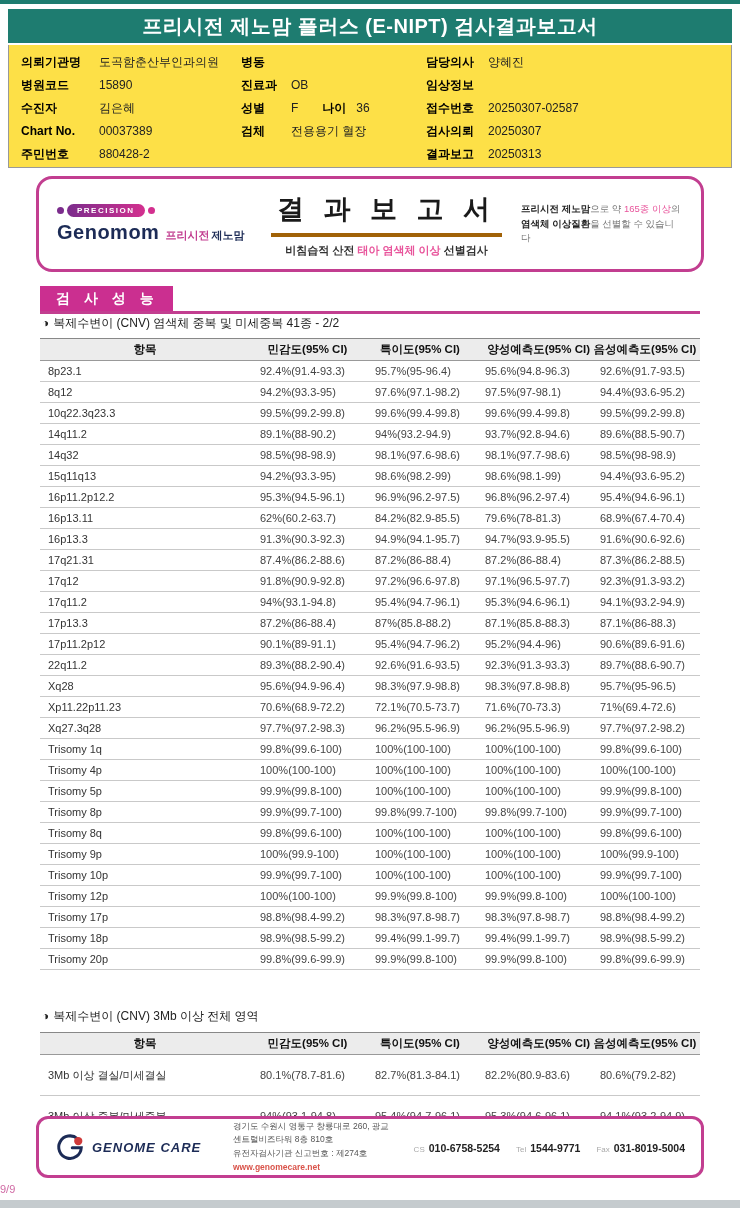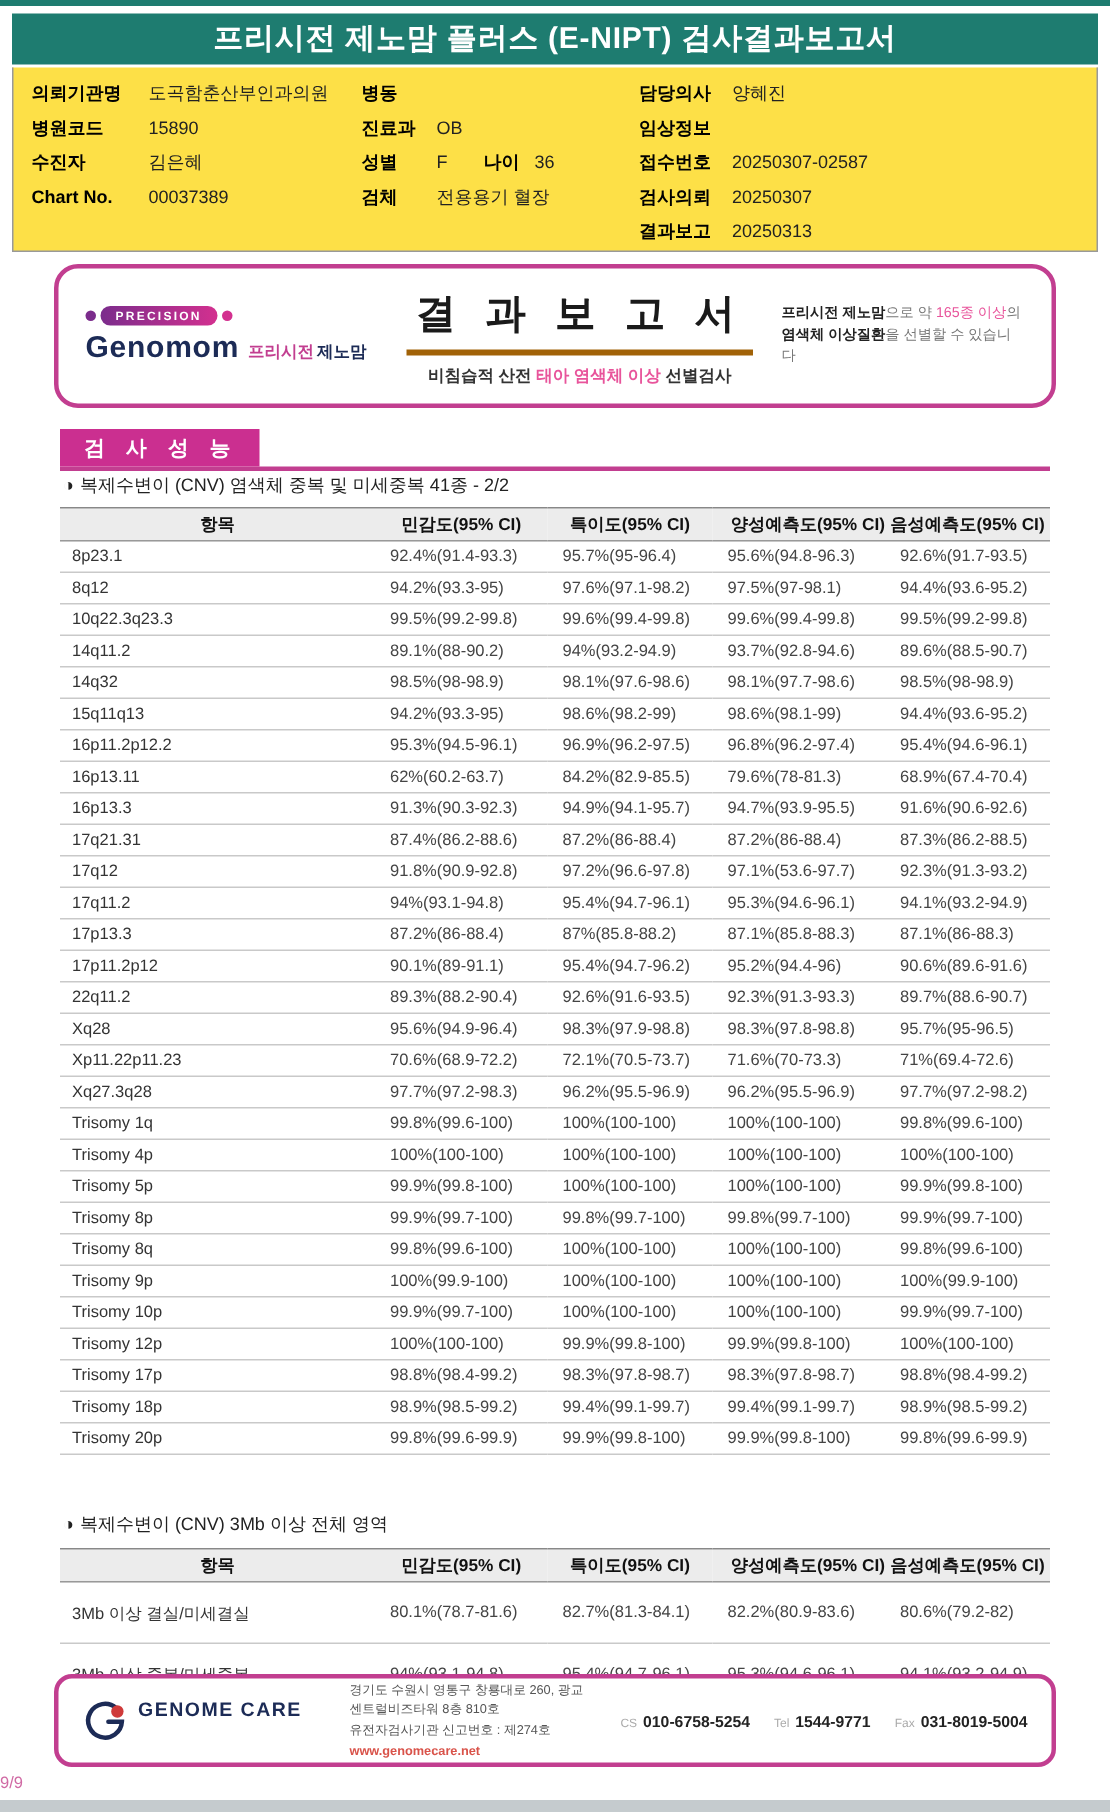--- a/index.html
+++ b/index.html
@@ -77,21 +77,21 @@
     height:21px;font-size:11px;color:#444;border-bottom:1px solid #c9c9c9;
     text-align:left;padding:0 0 0 10px;white-space:nowrap;overflow:hidden;
   }
   tbody td:first-child{padding-left:8px;color:#333;}
   .tbl-2 tbody td{height:41px;}
   .footer-box{
     position:absolute;top:1116px;left:36px;right:36px;height:62px;
     border:3px solid var(--magenta);border-radius:12px;background:#fff;
     display:flex;align-items:center;padding:0 16px;
   }
-  .footer-logo{display:flex;width:178px;}
+  .footer-logo{display:flex;align-items:center;width:178px;font-style:italic;}
   .logo-mark{width:30px;height:30px;margin-right:7px;flex:0 0 auto;}
   .logo-text{font-size:13px;font-weight:bold;color:var(--navy);letter-spacing:1px;white-space:nowrap;}
   .footer-address{flex:1;font-size:8.5px;color:#555;line-height:1.6;}
   .footer-link{color:var(--link-red);font-weight:bold;text-decoration:none;}
   .footer-contacts{display:flex;align-items:baseline;white-space:nowrap;}
   .contact{margin-left:16px;}
   .contact-label{font-size:8px;color:#aaa;margin-right:4px;}
   .contact-value{font-size:10.5px;font-weight:bold;color:#222;}
   .page-number{position:absolute;top:1183px;left:0;width:100%;text-align:left;font-size:11px;color:#d06aa4;}
   .bottom-strip{position:absolute;bottom:0;left:0;width:740px;height:8px;background:#c5cbce;}
@@ -105,20 +105,21 @@
   <span>프리시전 제노맘 플러스 (E-NIPT) 검사결과보고서</span>
 </div>
 
 <div class="info-panel">
   <div class="info-columns">
     <div class="info-col col-a">
         <div class="info-row"><span class="info-pair"><span class="info-label">의뢰기관명</span><span class="info-value">도곡함춘산부인과의원</span></span></div>
         <div class="info-row"><span class="info-pair"><span class="info-label">병원코드</span><span class="info-value">15890</span></span></div>
         <div class="info-row"><span class="info-pair"><span class="info-label">수진자</span><span class="info-value">김은혜</span></span></div>
         <div class="info-row"><span class="info-pair"><span class="info-label">Chart No.</span><span class="info-value">00037389</span></span></div>
+        <div class="info-row"><span class="info-pair"><span class="info-label">주민번호</span><span class="info-value">880428-2</span></span></div>
       </div>
     <div class="info-col col-b">
         <div class="info-row"><span class="info-pair"><span class="info-label">병동</span><span class="info-value"></span></span></div>
         <div class="info-row"><span class="info-pair"><span class="info-label">진료과</span><span class="info-value">OB</span></span></div>
         <div class="info-row"><span class="info-pair"><span class="info-label">성별</span><span class="info-value">F</span></span><span class="info-pair"><span class="info-label">나이</span><span class="info-value">36</span></span></div>
         <div class="info-row"><span class="info-pair"><span class="info-label">검체</span><span class="info-value">전용용기 혈장</span></span></div>
       </div>
     <div class="info-col col-c">
         <div class="info-row"><span class="info-pair"><span class="info-label">담당의사</span><span class="info-value">양혜진</span></span></div>
         <div class="info-row"><span class="info-pair"><span class="info-label">임상정보</span><span class="info-value"></span></span></div>
@@ -238,21 +239,21 @@
           <td>17q21.31</td>
           <td>87.4%(86.2-88.6)</td>
           <td>87.2%(86-88.4)</td>
           <td>87.2%(86-88.4)</td>
           <td>87.3%(86.2-88.5)</td>
         </tr>
         <tr>
           <td>17q12</td>
           <td>91.8%(90.9-92.8)</td>
           <td>97.2%(96.6-97.8)</td>
-          <td>97.1%(53.6-97.7)</td>
+          <td>97.1%(96.5-97.7)</td>
           <td>92.3%(91.3-93.2)</td>
         </tr>
         <tr>
           <td>17q11.2</td>
           <td>94%(93.1-94.8)</td>
           <td>95.4%(94.7-96.1)</td>
           <td>95.3%(94.6-96.1)</td>
           <td>94.1%(93.2-94.9)</td>
         </tr>
         <tr>

